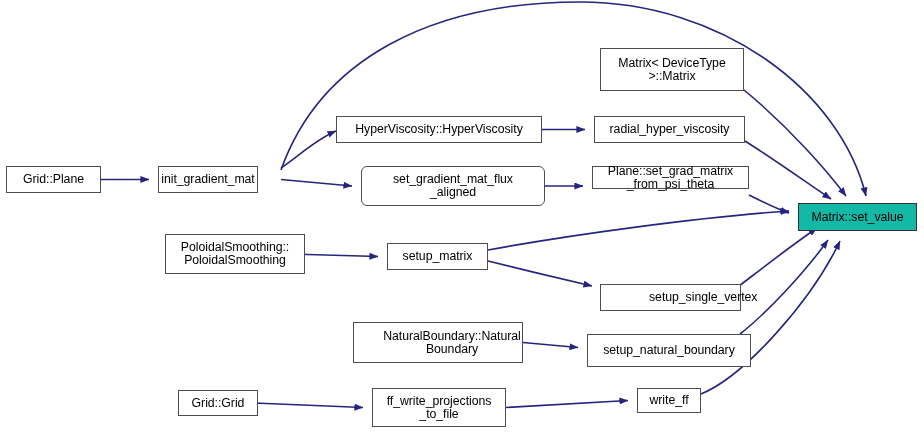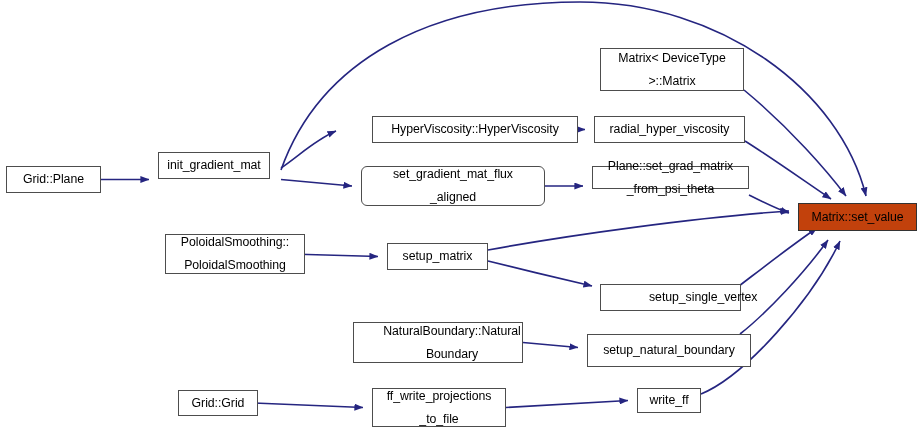--- a/index.html
+++ b/index.html
@@ -23,31 +23,31 @@
     height: 435px;
     pointer-events: none;
   }
   .node {
     position: absolute;
     box-sizing: border-box;
     border: 1px solid #4d4d4d;
     background: #ffffff;
     color: #000000;
     font-size: 12.3px;
-    line-height: 23px;
+    line-height: 13px;
     display: flex;
     align-items: center;
     justify-content: center;
     text-align: center;
     white-space: pre-line;
     letter-spacing: -0.05px;
     z-index: 3;
   }
   .node.focus {
-    background: #c2410c;
+    background: #14b8a6;
     border: 1px solid #333333;
   }
   .node-label {
     display: block;
     width: 100%;
     white-space: pre-line;
   }
 </style>
 </head>
 <body>
@@ -77,22 +77,22 @@
         <path d="M523,342.5 L578,347.5" marker-end="url(#ah)"></path>
         <path d="M740,334 C768,312 805,272 828,240" marker-end="url(#ah)"></path>
         <path d="M254,403 L363,407.5" marker-end="url(#ah)"></path>
         <path d="M506,407.5 L628,400.5" marker-end="url(#ah)"></path>
         <path d="M701,394 C745,376 812,300 840,241" marker-end="url(#ah)"></path>
       </g>
   </svg>
 
   <div id="node-layer">
       <div class="node" style="left: 6px; top: 166px; width: 95px; height: 27px;"><span class="node-label">Grid::Plane</span></div>
-      <div class="node" style="left: 158px; top: 152px; width: 112px; height: 27px;"><span class="node-label">init_gradient_mat</span></div>
-      <div class="node" style="left: 336px; top: 116px; width: 206px; height: 27px; margin-left: 36px;"><span class="node-label">HyperViscosity::HyperViscosity</span></div>
+      <div class="node" style="left: 158px; top: 166px; width: 100px; height: 27px;"><span class="node-label">init_gradient_mat</span></div>
+      <div class="node" style="left: 336px; top: 116px; width: 206px; height: 27px;"><span class="node-label">HyperViscosity::HyperViscosity</span></div>
       <div class="node" style="left: 361px; top: 166px; width: 184px; height: 40px; border-radius: 6px;"><span class="node-label">set_gradient_mat_flux
 _aligned</span></div>
       <div class="node" style="left: 600px; top: 48px; width: 144px; height: 43px;"><span class="node-label">Matrix&lt; DeviceType
 &gt;::Matrix</span></div>
       <div class="node" style="left: 594px; top: 116px; width: 151px; height: 27px;"><span class="node-label">radial_hyper_viscosity</span></div>
       <div class="node" style="left: 592px; top: 166px; width: 157px; height: 23px;"><span class="node-label">Plane::set_grad_matrix
 _from_psi_theta</span></div>
       <div class="node focus" style="left: 798px; top: 203px; width: 119px; height: 28px;"><span class="node-label">Matrix::set_value</span></div>
       <div class="node" style="left: 150px; top: 234px; width: 140px; height: 40px; margin-left: 15px;"><span class="node-label">PoloidalSmoothing::
 PoloidalSmoothing</span></div>

